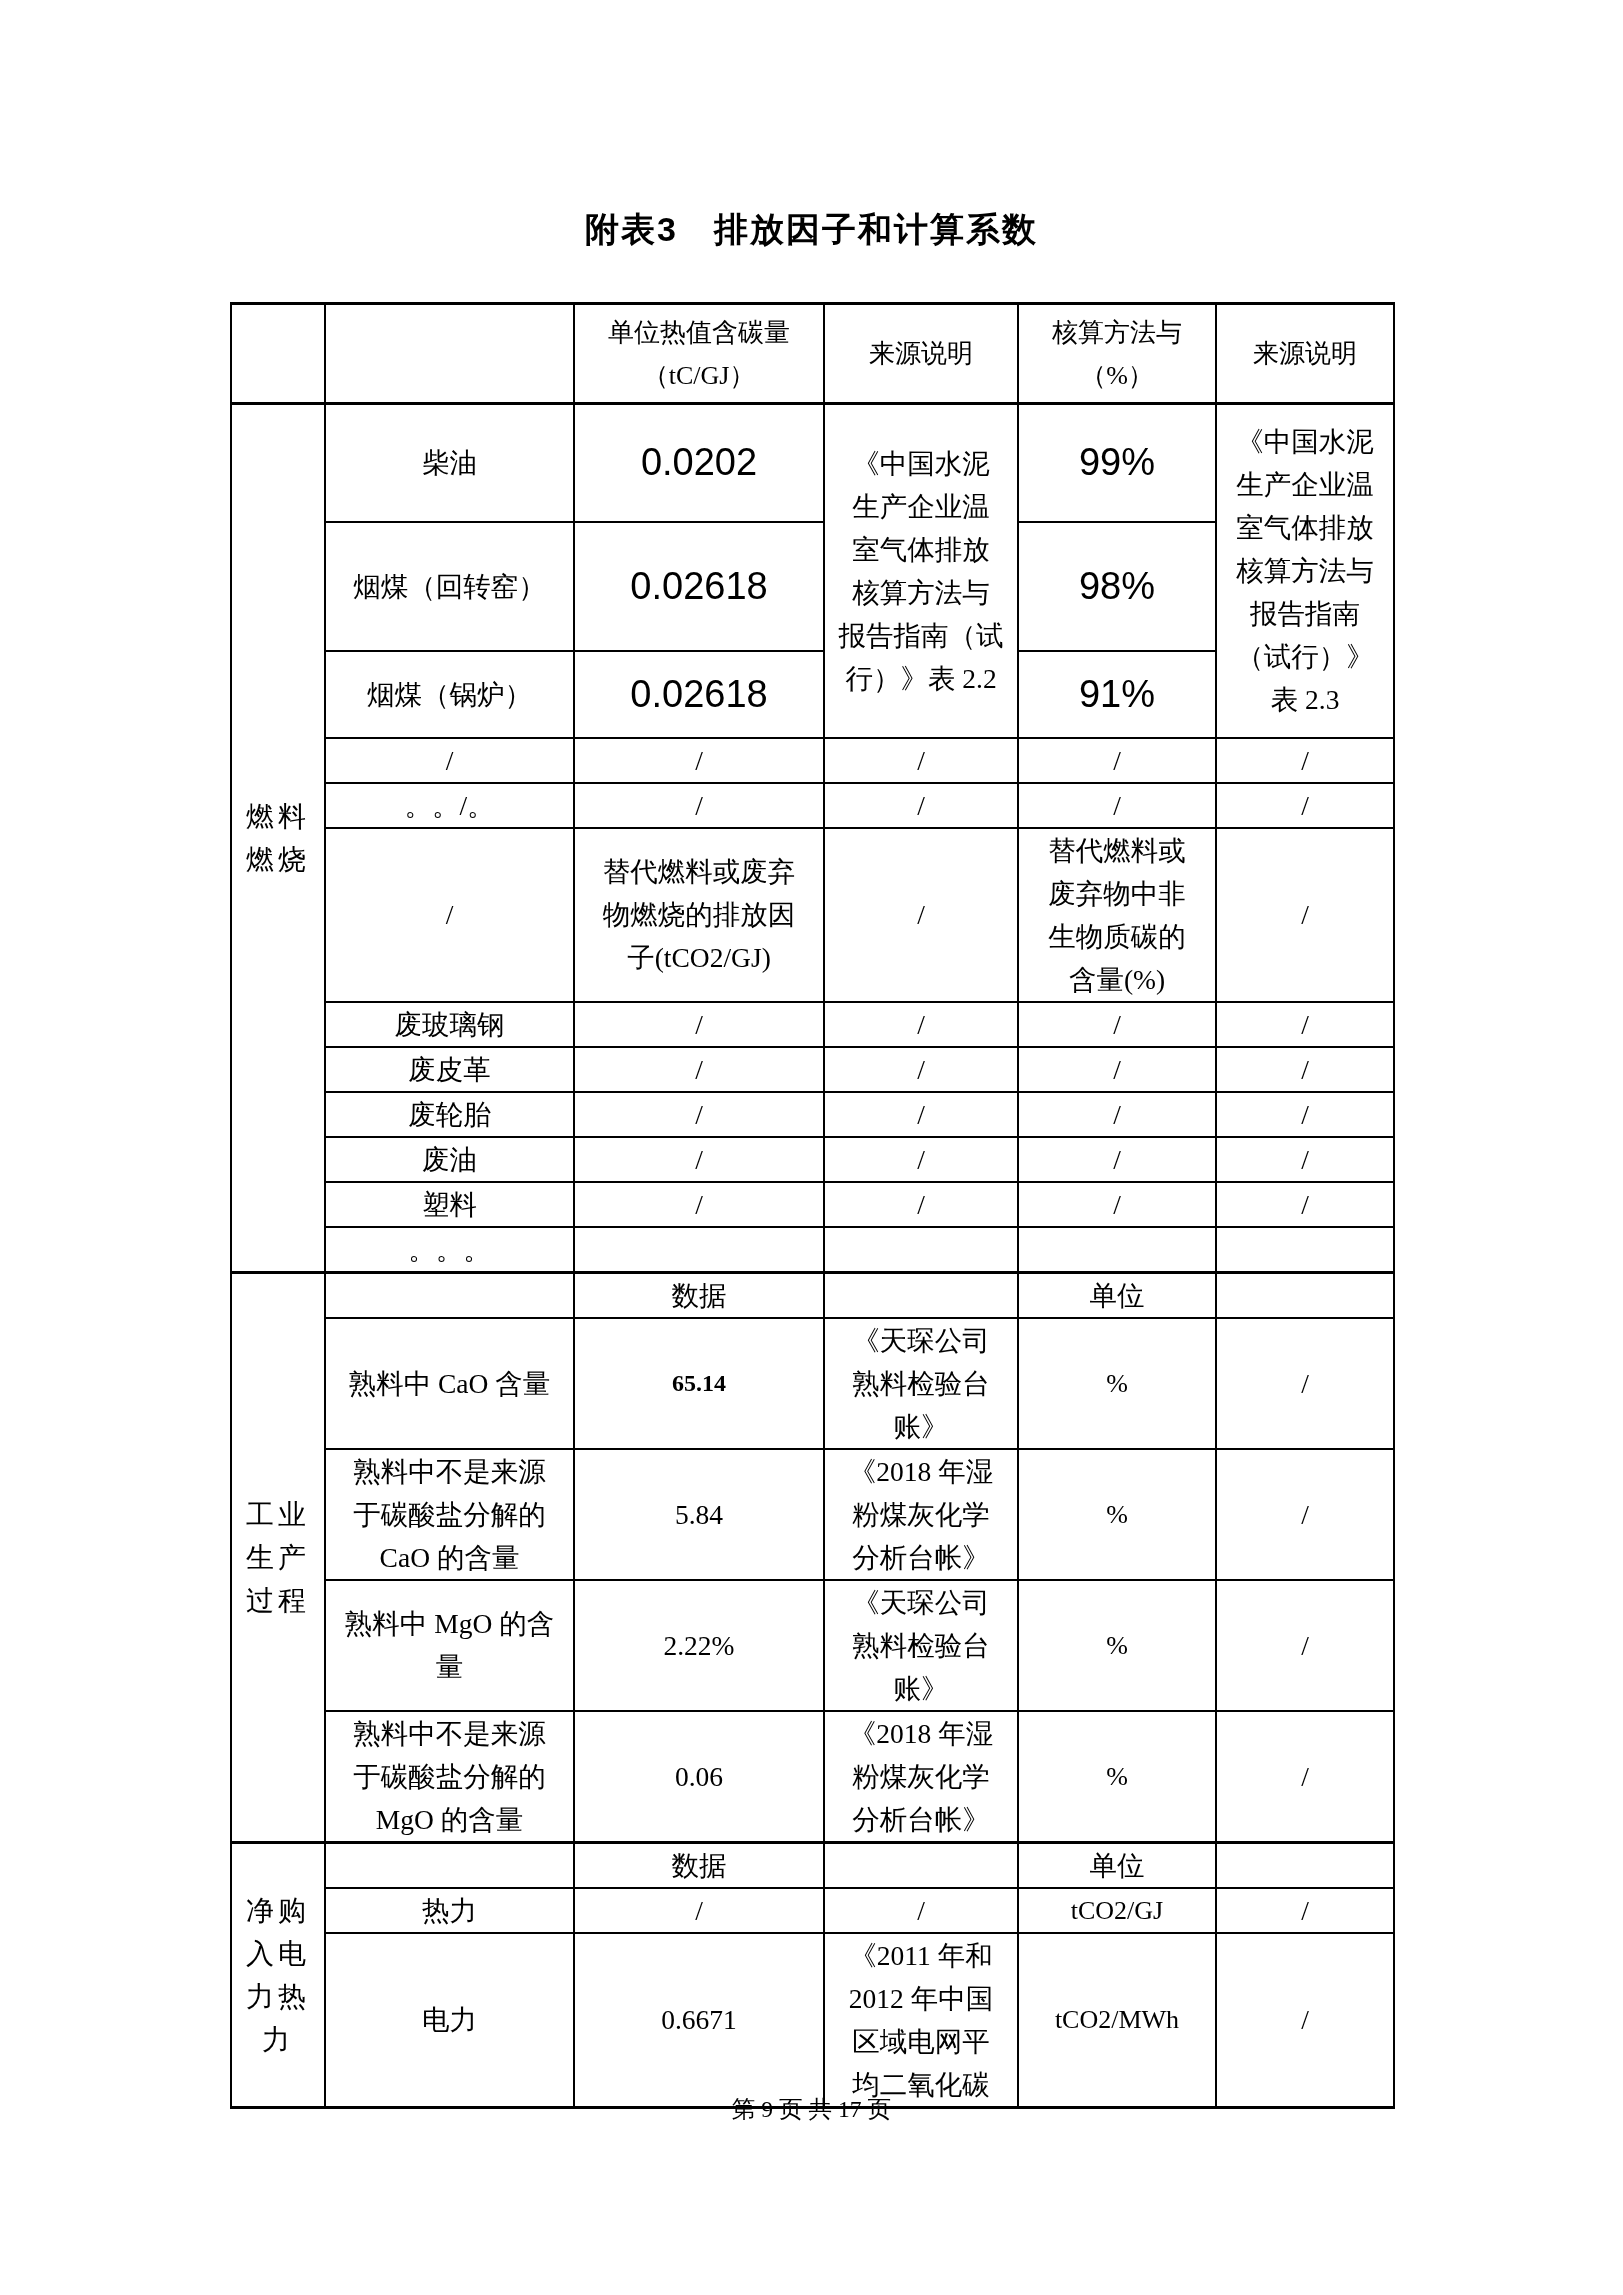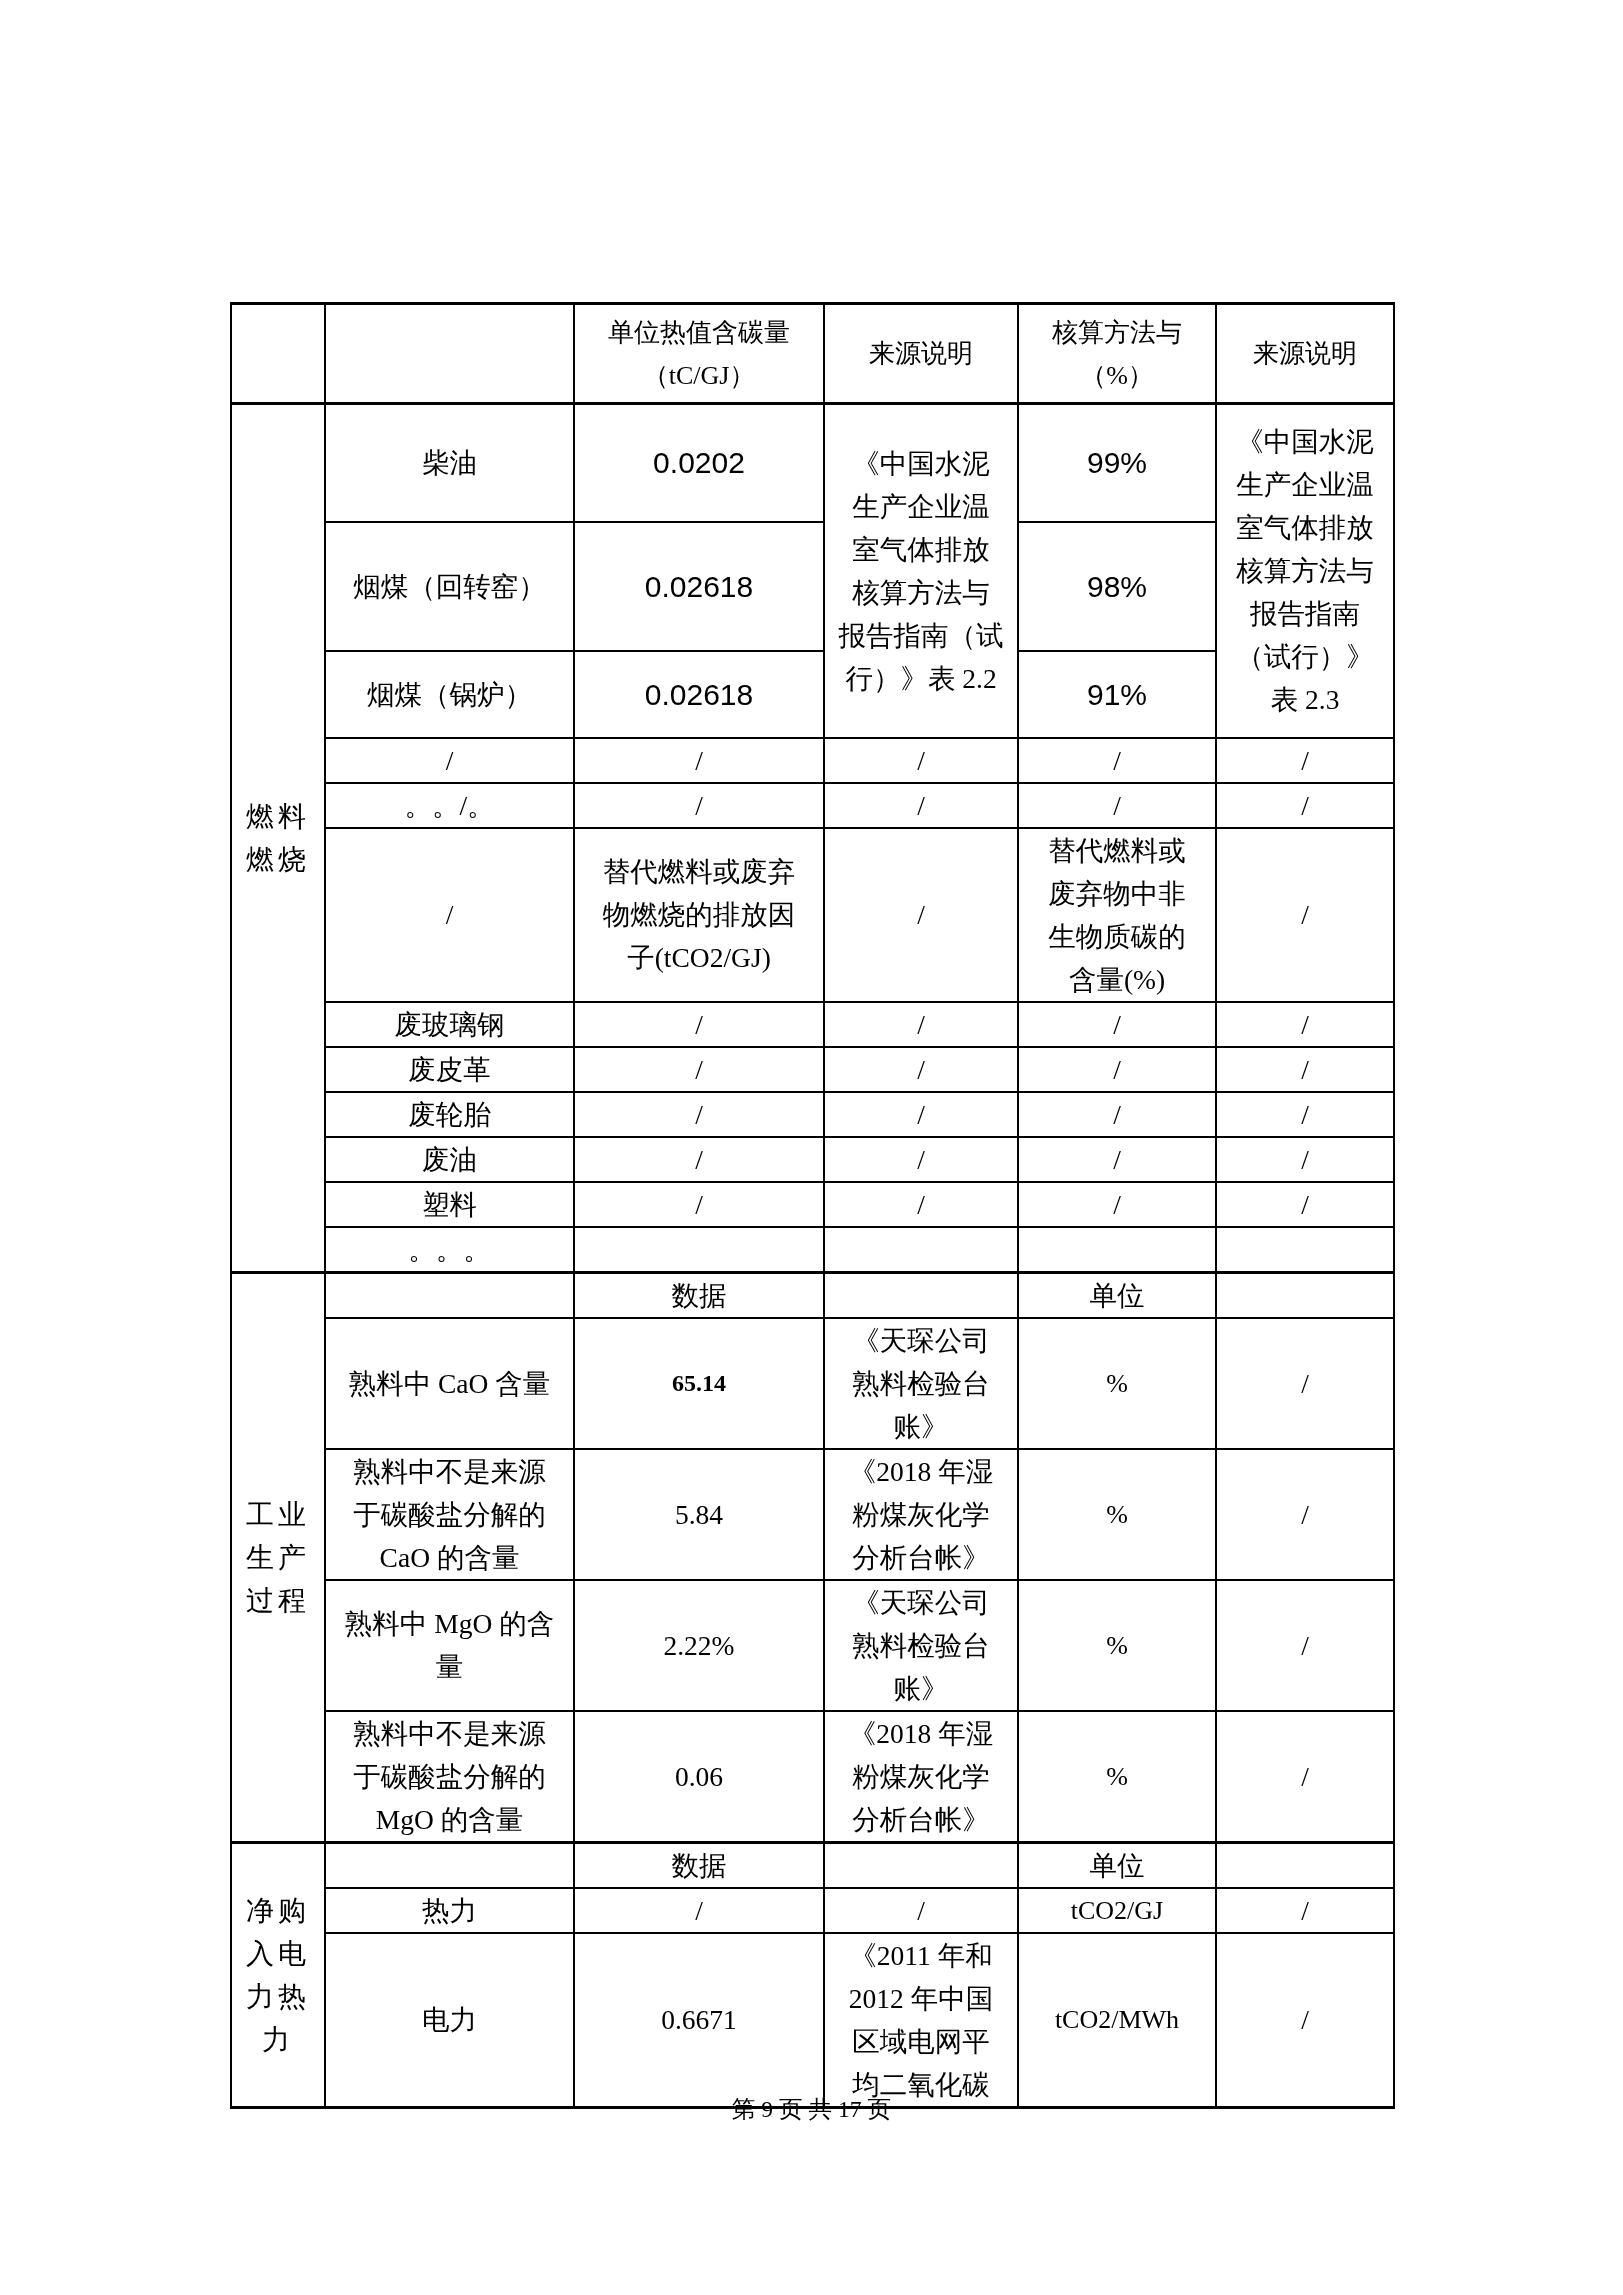--- a/index.html
+++ b/index.html
@@ -45,21 +45,21 @@
   }
   td.bt{border-top-width:3.9px;}
   td.hdr{font-size:26px;}
   td.vlabel{
     font-size:28px;
     letter-spacing:3.9px;
     line-height:43px;
   }
   td.num-sans{
     font-family:"Liberation Sans", sans-serif;
-    font-size:30px;
+    font-size:38px;
   }
   td.u{
     text-underline-offset:7.9px;
     text-decoration-thickness:2px;
   }
   td.bold-val{font-weight:bold; font-size:24px;}
   td.unit{font-size:26px;}
   .doc-footer{
     position:absolute;
     top:2093px; left:0;
@@ -67,20 +67,21 @@
     text-align:center;
     font-size:23.6px;
     white-space:pre;
   }
 </style>
 </head>
 <body>
 
 <div class="page">
 
+  <div class="doc-title">附表3　排放因子和计算系数</div>
 
   <div class="tbl-wrap">
     <table class="main">
       <colgroup>
         <col style="width:94px">
           <col style="width:249px">
           <col style="width:250px">
         <col style="width:194px">
           <col style="width:198px">
           <col style="width:178px">

